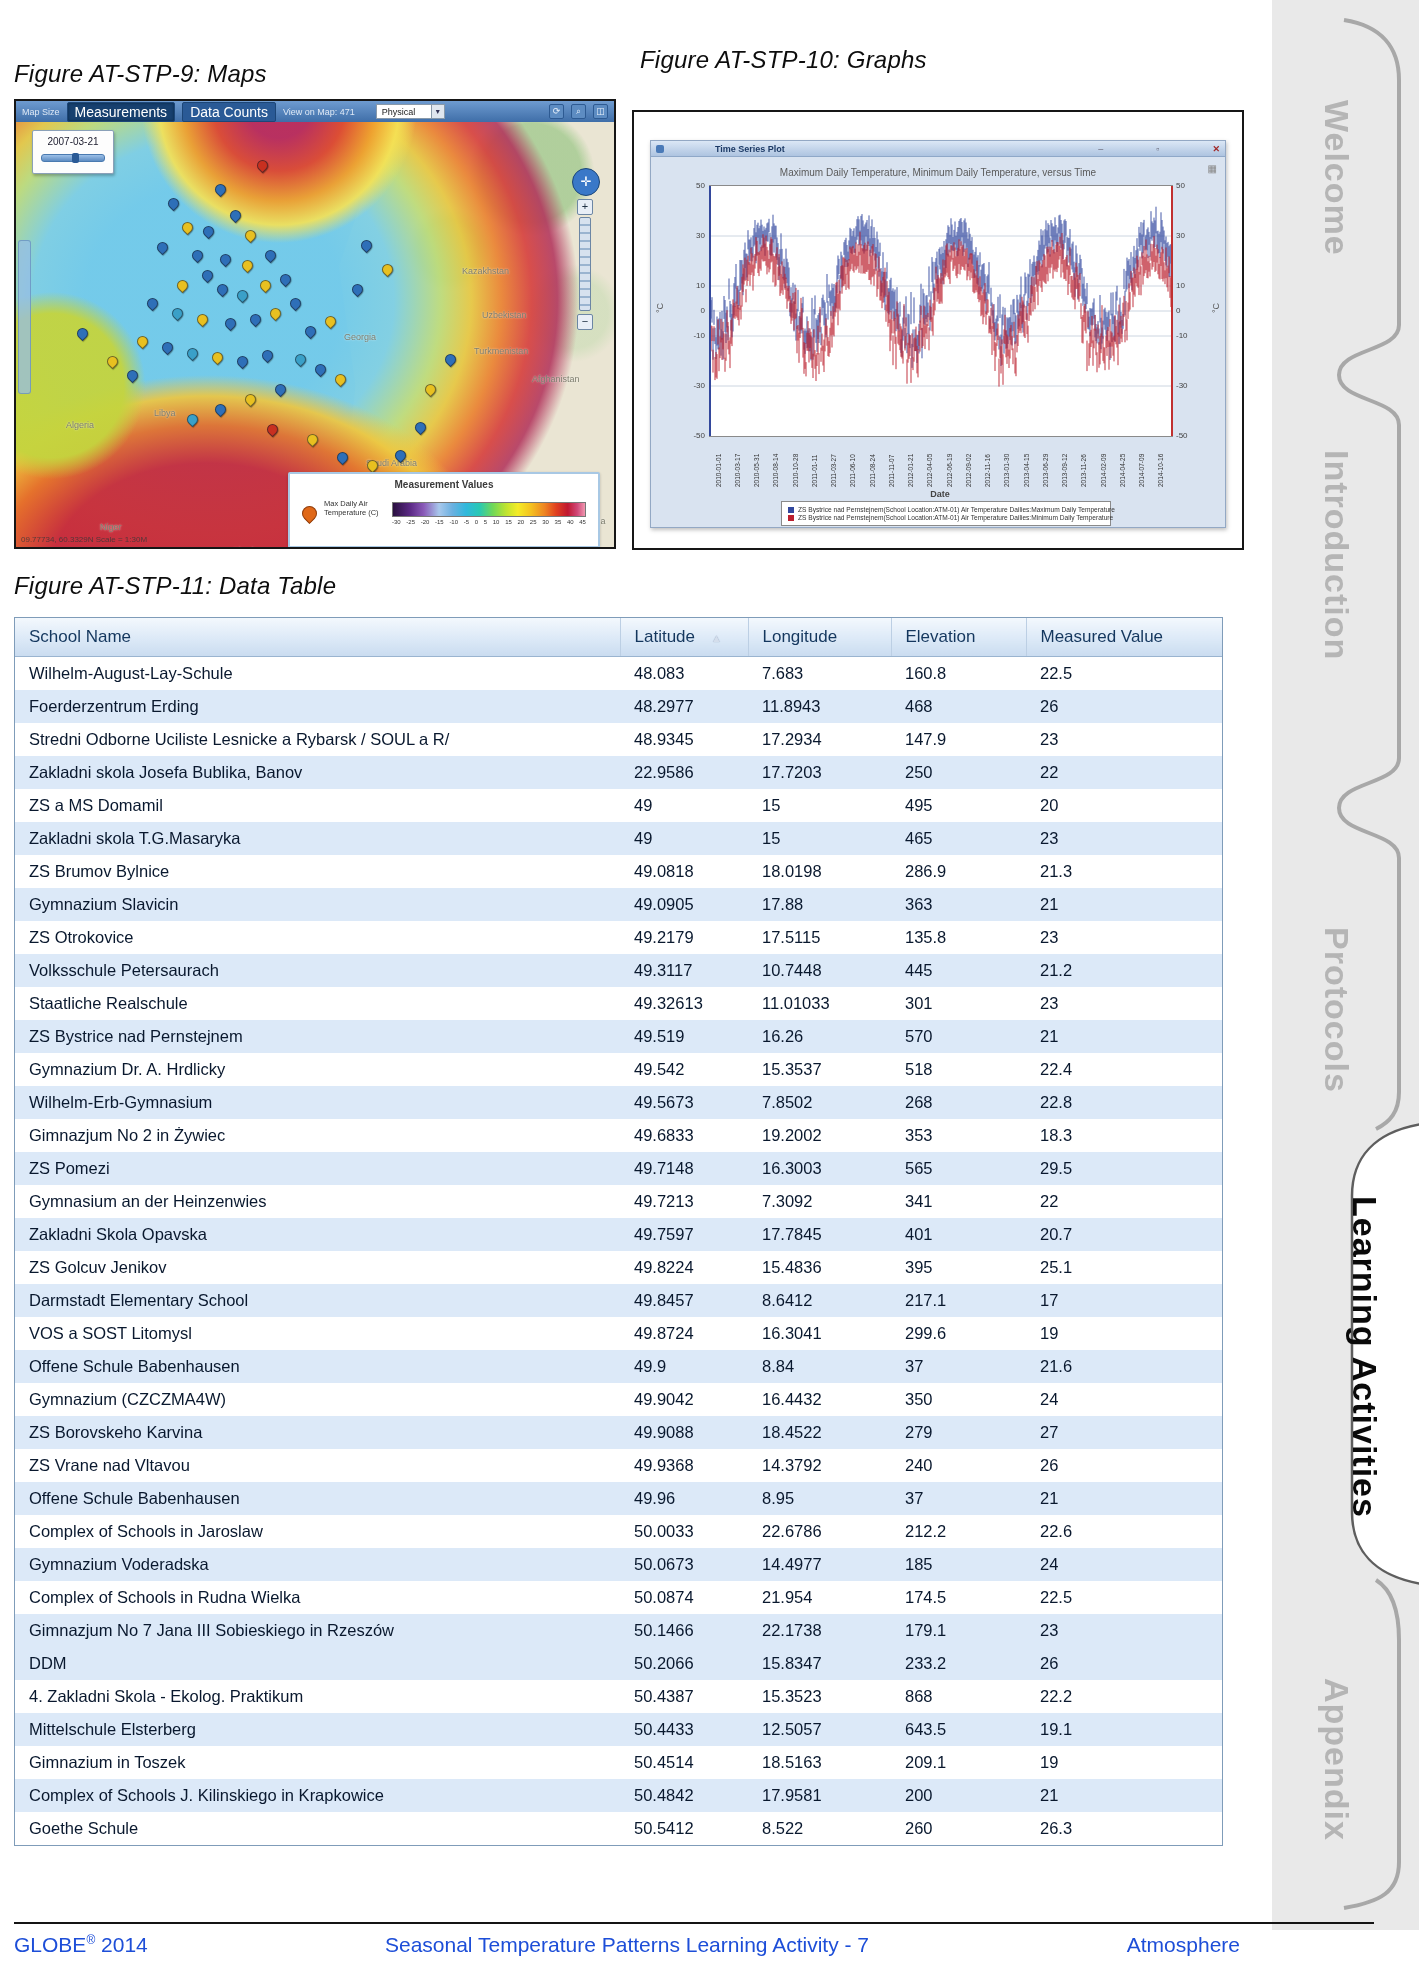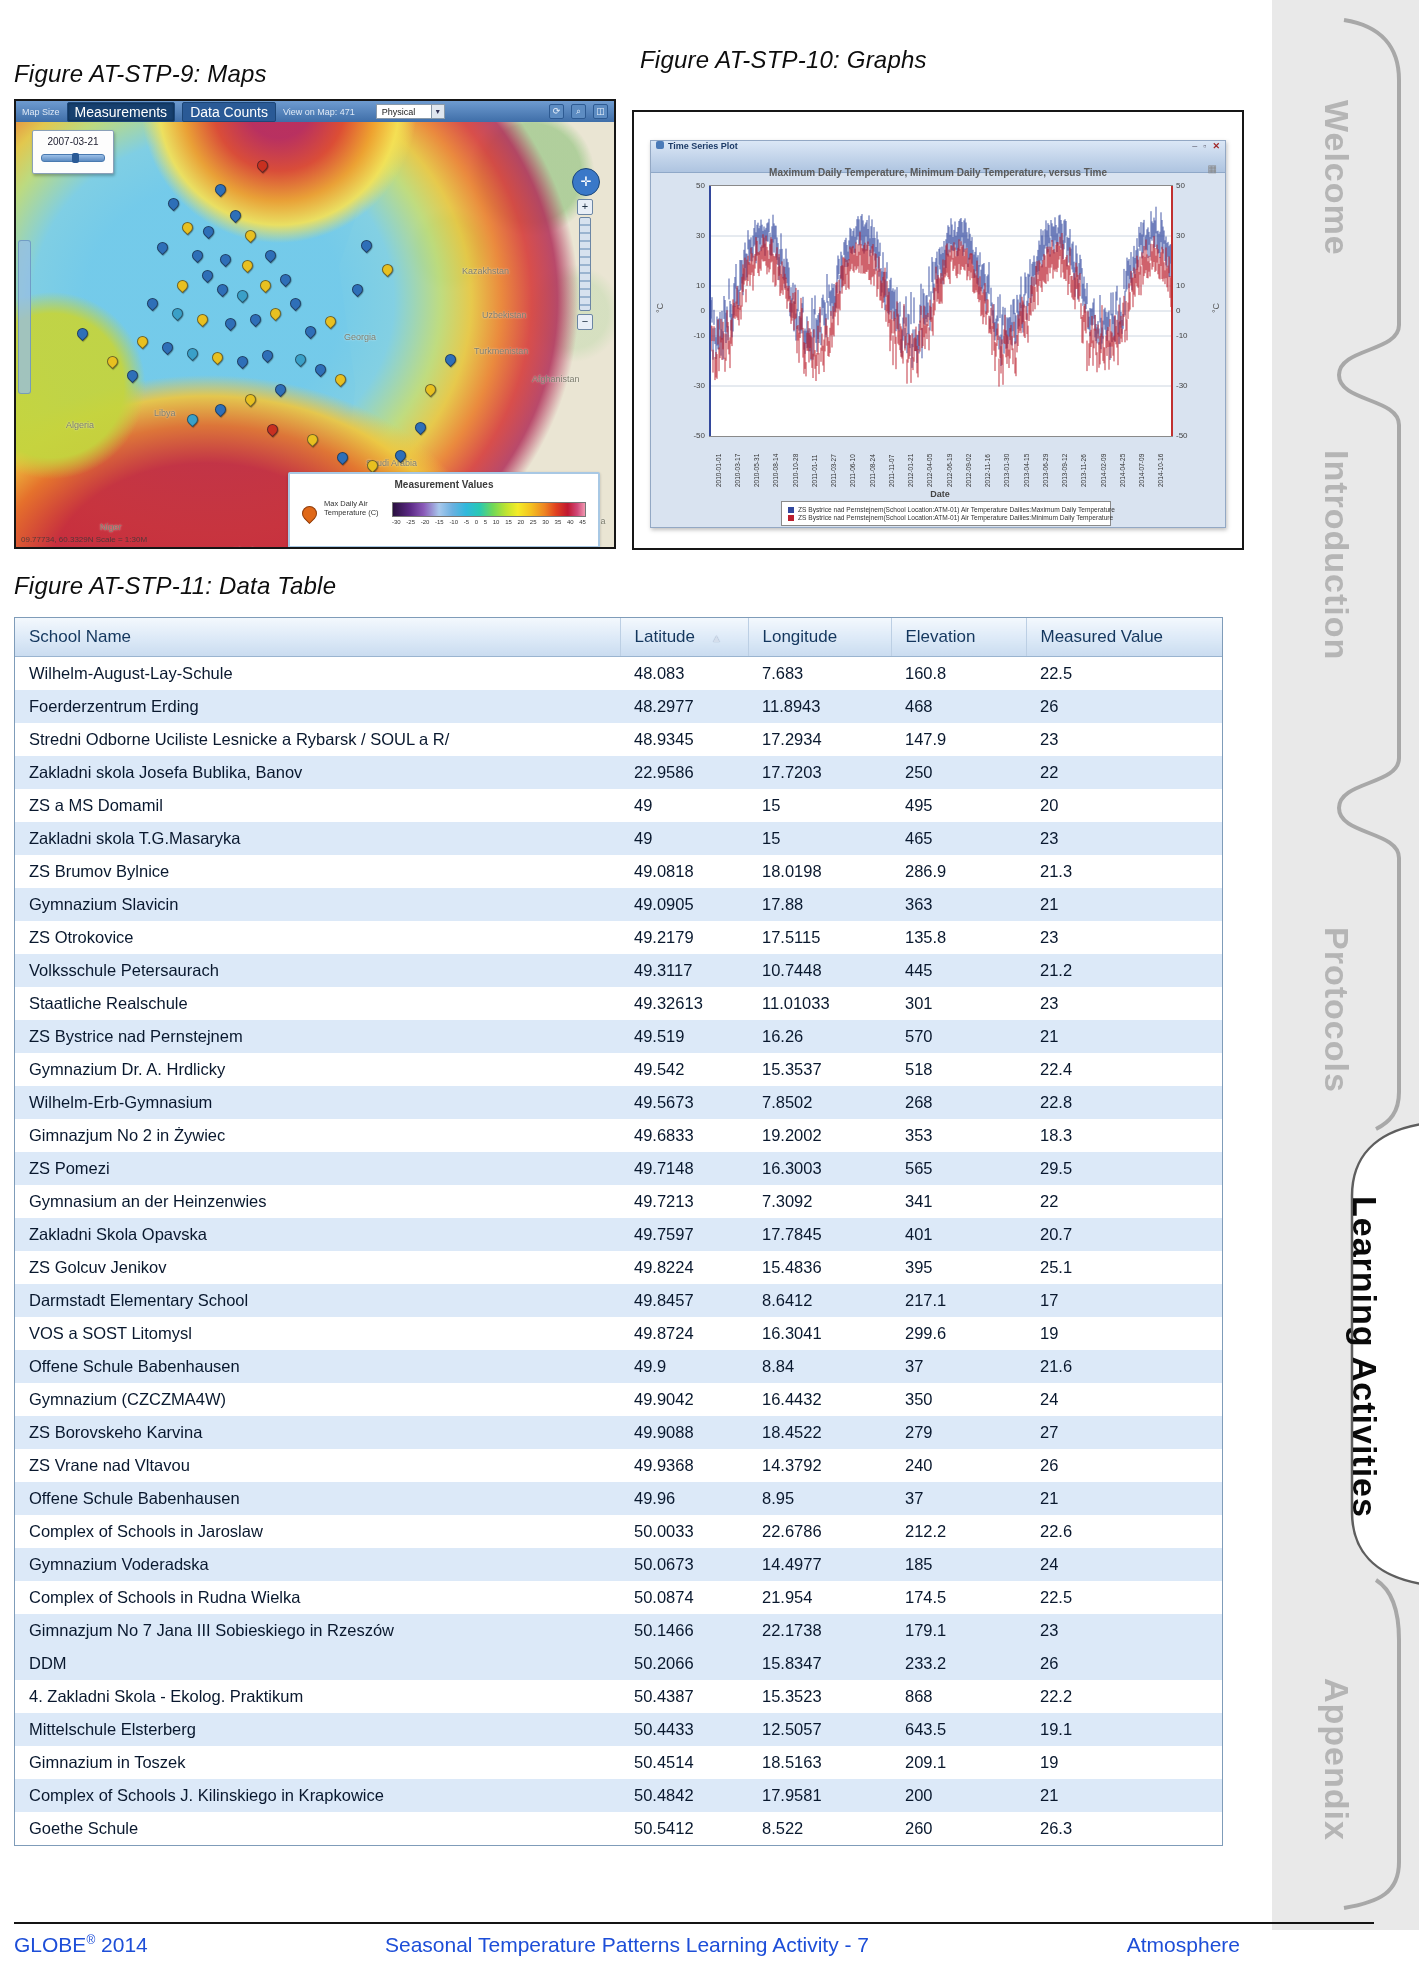--- a/index.html
+++ b/index.html
@@ -54,27 +54,27 @@
   .map-legend .lserieslabel{position:absolute;left:34px;top:26px;width:62px;font-size:7.5px;line-height:8.5px;color:#333;}
   .ramp{position:absolute;left:102px;top:28px;width:192px;height:13px;border:1px solid #777;
     background:linear-gradient(90deg,#2a1040,#5c2a86 9%,#8a5ab8 16%,#a8c8ec 24%,#6ab0e0 31%,#30b8dc 38%,#28c8b4 45%,#70d858 52%,#c0e430 59%,#f4ec28 65%,#f4c020 72%,#ee8422 79%,#e04020 85%,#c01830 91%,#d04878 96%,#f098b0);}
   .ramp-ticks{position:absolute;left:102px;top:45px;width:194px;display:flex;justify-content:space-between;}
   .ramp-ticks span{font-size:6px;color:#333;}
   .map-scale{position:absolute;left:5px;bottom:3px;font-size:8px;color:rgba(55,55,55,.8);z-index:26;}
 
   
   .graphs-box{left:632px;top:110px;width:608px;height:436px;border:2px solid #161616;background:#fff;}
   .tswin{position:absolute;left:16px;top:28px;width:574px;height:386px;background:#d9e3f0;border:1px solid #93a8c4;box-shadow:1px 2px 4px rgba(0,0,0,.25);}
-  .tsbar{position:absolute;left:0;top:0;right:0;height:32px;background:linear-gradient(#dbe7f6,#aec4e0);border-bottom:1px solid #8fa8c8;display:flex;padding:0 5px;box-sizing:border-box;}
+  .tsbar{position:absolute;left:0;top:0;right:0;height:16px;background:linear-gradient(#dbe7f6,#aec4e0);border-bottom:1px solid #8fa8c8;display:flex;align-items:center;padding:0 5px;box-sizing:border-box;gap:47px;}
   .tsbar .wicon{width:8px;height:8px;background:#4a7ab8;border-radius:2px;margin-right:4px;}
   .tsbar .wtitle{font-size:9px;font-weight:bold;color:#1c3a66;flex:1;}
   .tsbar .wctl{font-size:9px;color:#667;margin-left:6px;}
   .tsbar .wctl.close{color:#a02828;font-weight:bold;}
   .grid-icon{position:absolute;right:8px;top:22px;font-size:10px;color:#888;}
-  .chart-title{position:absolute;left:0;right:0;top:26px;text-align:center;font-size:10px;font-weight:bold;color:#5a5a5a;}
+  .chart-title{position:absolute;left:0;right:0;top:26px;text-align:center;font-size:10px;font-weight:normal;color:#5a5a5a;}
   .plot{position:absolute;left:58px;top:44px;width:462px;height:250px;background:#fff;border:1px solid #8a8a8a;}
   .plot svg{position:absolute;inset:0;}
   .axisline-l{position:absolute;left:-1px;top:0;bottom:0;width:2px;background:#33489c;}
   .axisline-r{position:absolute;right:-1px;top:0;bottom:0;width:2px;background:#c03030;}
   .ytick{position:absolute;font-size:8px;color:#444;width:24px;}
   .ytick.left{text-align:right;}
   .yunit{position:absolute;font-size:9px;color:#555;transform:rotate(-90deg);}
   .xtick-label{position:absolute;font-size:6.5px;color:#333;writing-mode:vertical-rl;transform:rotate(180deg);height:46px;}
   .xlabel{position:absolute;text-align:center;font-size:9px;font-weight:bold;color:#444;}
   .ts-legend{position:absolute;left:130px;top:360px;width:330px;background:#fff;border:1px solid #8a8a8a;padding:3px 6px;box-sizing:border-box;}

